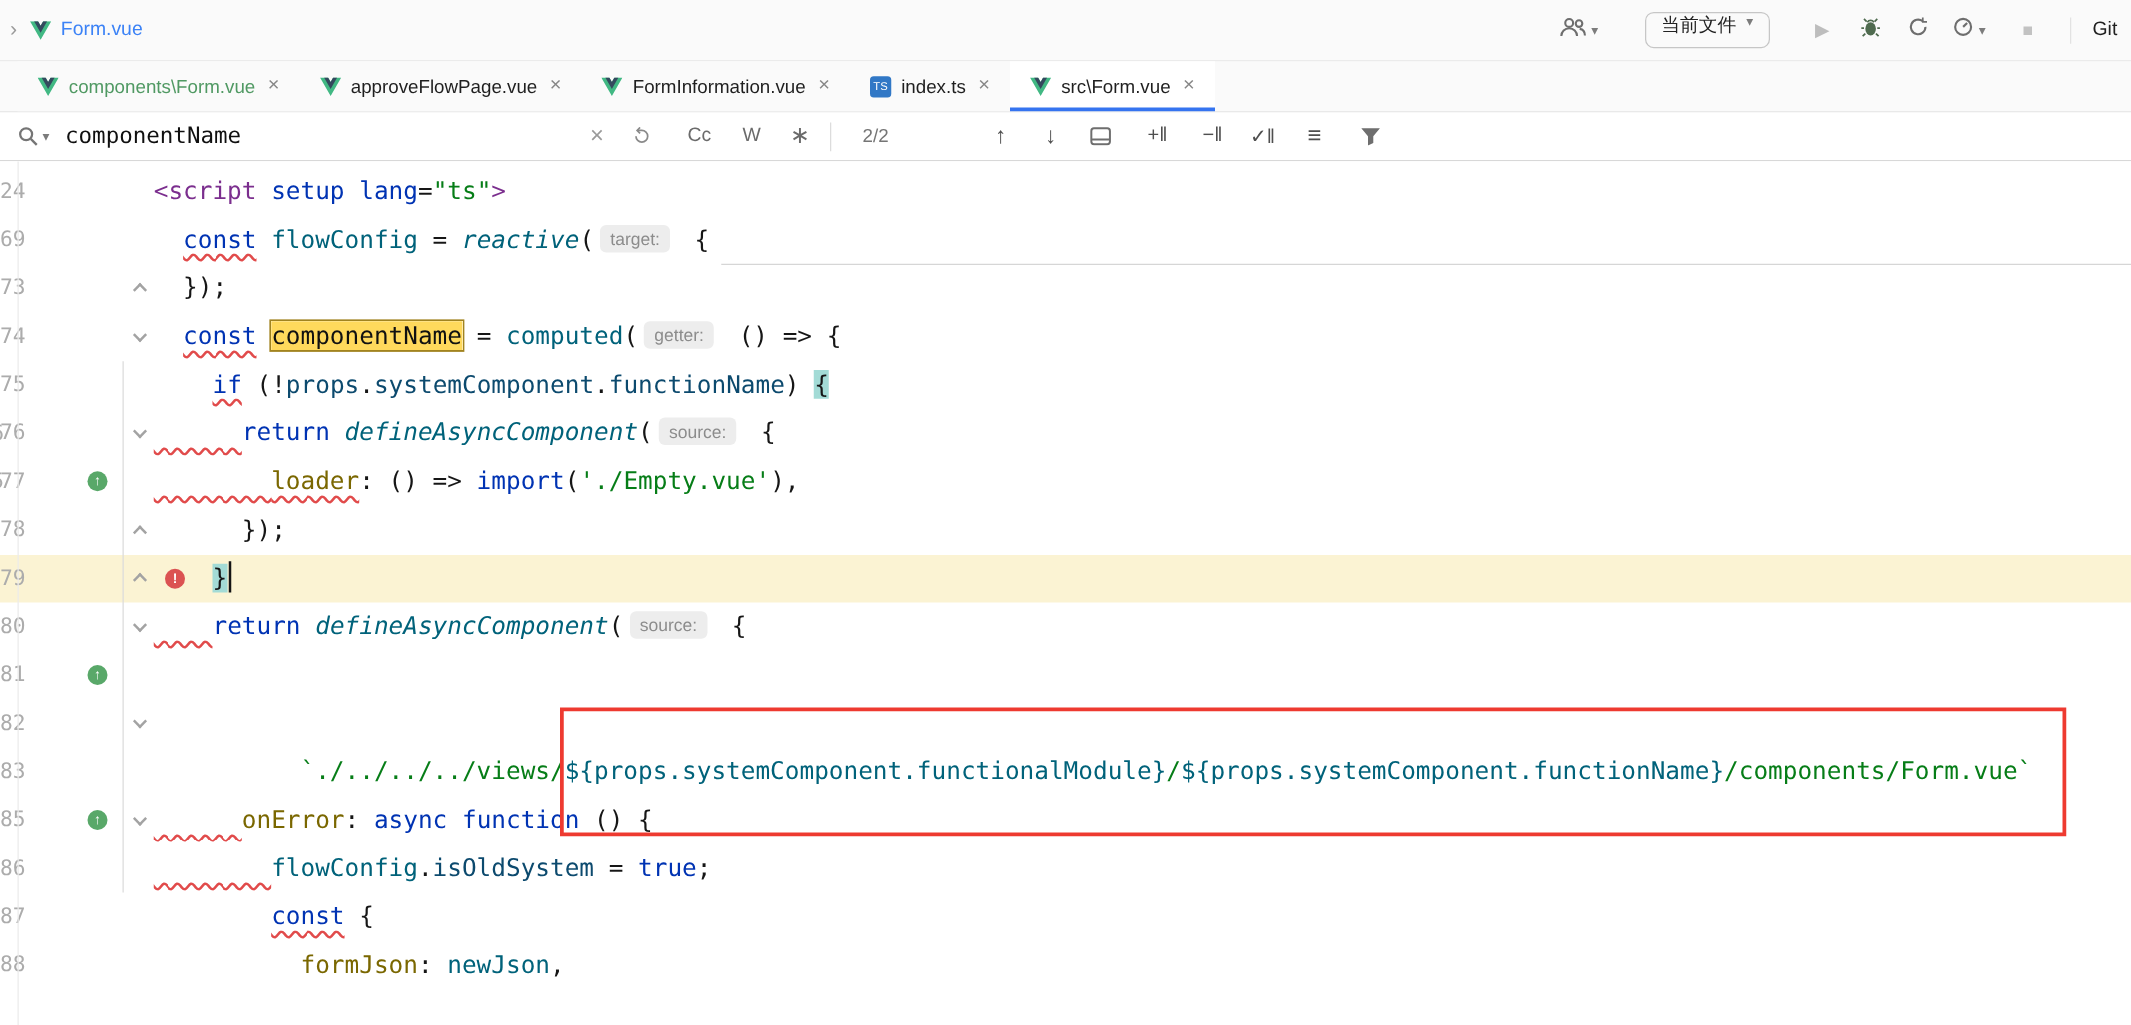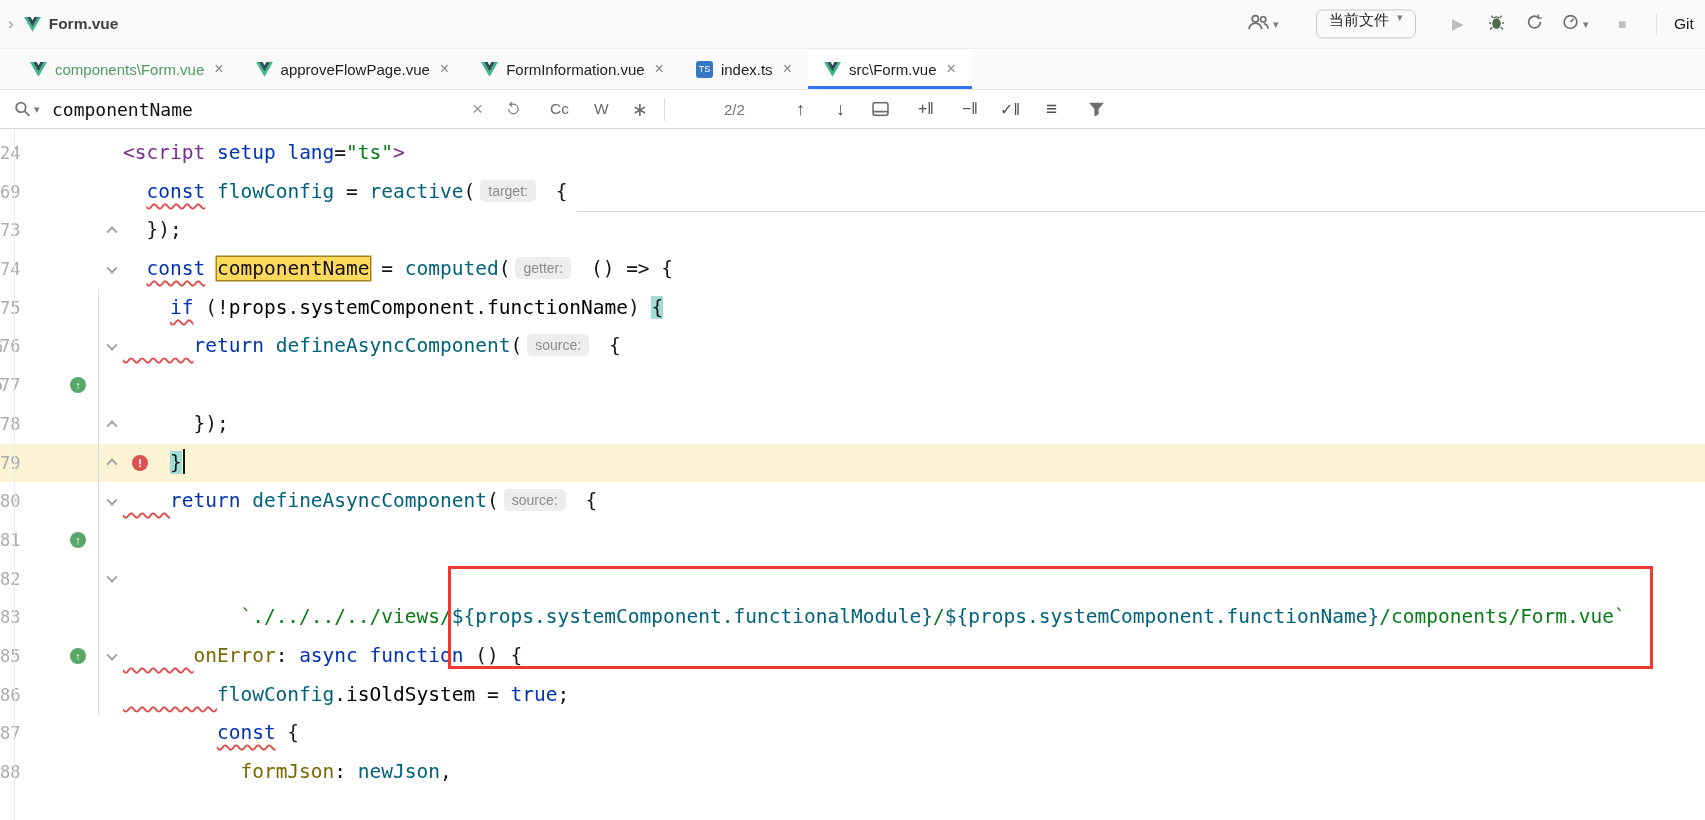--- a/index.html
+++ b/index.html
@@ -4,21 +4,21 @@
 <style>
   *{margin:0;padding:0;box-sizing:border-box}
   html,body{width:1705px;height:820px;overflow:hidden;background:#fff;
     font-family:"Liberation Sans","DejaVu Sans",sans-serif;color:#1c1c1c}
 
   
   .titlebar{position:relative;height:49px;background:#FAFAFA;border-bottom:1px solid #EBEBEB;
     display:flex;align-items:center;padding-left:8px;overflow:hidden}
   .tb-chevron{color:#9A9A9A;font-size:17px;margin-right:10px}
   .tb-file-ic{display:inline-flex;margin-right:8px}
-  .tb-title{font-weight:bold;font-size:15.5px;color:#404040}
+  .tb-title{font-weight:normal;font-size:15.5px;color:#3b82f6}
   .tb-abs{position:absolute;top:50%;transform:translateY(-50%);display:inline-flex;align-items:center;gap:4px}
   .tb-caret{font-size:11px;color:#7c7c7c}
   .runconfig{position:absolute;left:1316px;top:50%;transform:translateY(-50%);height:29px;
     border:1px solid #C6C6C6;border-radius:7px;background:#FAFAFA;display:flex;align-items:flex-start;
     gap:8px;padding:0 12px;font-size:15px;color:#222;cursor:default}
   .tb-play{left:1452px;color:#BDBDBD;font-size:15px}
   .tb-stop{left:1618px;color:#C2C2C2;font-size:14px}
   .tb-sep{position:absolute;left:1656px;top:14px;width:1px;height:21px;background:#E2E2E2}
   .git-label{position:absolute;left:1674px;top:50%;transform:translateY(-50%);font-size:15.5px;color:#202020}
 
@@ -64,22 +64,22 @@
   .fold-chev.up{transform:rotate(-135deg) translate(-1px,-1px)}
   .err-ic{position:absolute;left:132px;top:50%;transform:translateY(-50%);width:16px;height:16px;
     border-radius:50%;background:#DB5252;color:#fff;font-weight:bold;font-size:11px;line-height:16px;
     text-align:center;font-family:"Liberation Sans",sans-serif;z-index:3}
 
   
   .c-d{color:#161616}
   .c-k{color:#0033B3}
   .c-s{color:#067D17}
   .c-f{color:#00627A}
-  .c-i{}
-  .c-p{color:#000000}
+  .c-i{font-style:italic}
+  .c-p{color:#0c4a6e}
   .c-o{color:#7A6700}
   .c-t{color:#7B2E8E}
   .c-sq{text-decoration-line:underline;text-decoration-style:wavy;text-decoration-color:#E14B4B;
     text-decoration-thickness:1.5px;text-underline-offset:5px}
   .c-hit{background:#FFD95C;box-shadow:0 0 0 1.5px #A1831F;color:#111}
   .c-b{background:#A3DBD6}
   .c-pill{display:inline-block;font-family:"Liberation Sans",sans-serif;font-size:14px;color:#8C8C8C;
     background:#EDEDED;border-radius:5px;line-height:20px;padding:1px 8px;margin:0 8px 0 5px;
     vertical-align:2px;text-decoration:none}
   .c-caret{display:inline-block;width:2px;height:25px;background:#151515;vertical-align:-5px;margin-left:1px}
@@ -224,21 +224,21 @@
   <span class="sb" style="left:505px">
     <svg width="16" height="15" viewBox="0 0 16 16" fill="none" stroke="#8A8A8A" stroke-width="1.5">
         <path d="M3.5 8a5 5 0 105-5H4.5"></path>
         <path d="M7 0.5L4.5 3 7 5.5"></path>
       </svg>
   </span>
   <span class="sb sb-toggle" style="left:550px">Cc</span>
   <span class="sb sb-toggle" style="left:594px">W</span>
   <span class="sb sb-toggle" style="left:632px;font-size:19px">∗</span>
   <span class="sb-divider" style="left:664px"></span>
-  <span class="sb sb-count" style="left:724px">2/2</span>
+  <span class="sb sb-count" style="left:690px">2/2</span>
   <span class="sb sb-arrow" style="left:796px">↑</span>
   <span class="sb sb-arrow" style="left:836px">↓</span>
   <span class="sb" style="left:872px">
     <svg width="17" height="15" viewBox="0 0 16 14" fill="none" stroke="#6E6E6E" stroke-width="1.5">
         <rect x="1" y="1" width="14" height="12" rx="2"></rect>
         <path d="M1 9.5h14"></path>
       </svg>
   </span>
   <span class="sb sb-glyph" style="left:918px">+‖</span>
   <span class="sb sb-glyph" style="left:962px">−‖</span>
@@ -257,21 +257,21 @@
       <span class="sliver-digit" style="top: 237.2px; font-family: &quot;DejaVu Sans Mono&quot;, &quot;Liberation Mono&quot;, monospace;">5</span>
     </div>
   <div class="fold-guide"></div>
   <div class="lines">
       <div class="code-row"><span class="lnum">24</span><span class="code-text"><span class="c-t">&lt;script</span><span class="c-d"> </span><span class="c-k">setup</span><span class="c-d"> </span><span class="c-k">lang</span><span class="c-d">=</span><span class="c-s">"ts"</span><span class="c-t">&gt;</span></span></div>
       <div class="code-row"><span class="lnum">69</span><span class="code-text"><span class="c-d">  </span><span class="c-k c-sq">const</span><span class="c-d"> </span><span class="c-f">flowConfig</span><span class="c-d"> = </span><span class="c-f c-i">reactive</span><span class="c-d">(</span><span class="c-pill">target:</span><span class="c-d"> {</span></span></div>
       <div class="code-row"><span class="lnum">73</span><span class="fold-slot"><span class="fold-chev up"></span></span><span class="code-text"><span class="c-d">  });</span></span></div>
       <div class="code-row"><span class="lnum">74</span><span class="fold-slot"><span class="fold-chev down"></span></span><span class="code-text"><span class="c-d">  </span><span class="c-k c-sq">const</span><span class="c-d"> </span><span class="c-hit">componentName</span><span class="c-d"> = </span><span class="c-f">computed</span><span class="c-d">(</span><span class="c-pill">getter:</span><span class="c-d"> () =&gt; {</span></span></div>
       <div class="code-row"><span class="lnum">75</span><span class="code-text"><span class="c-d">    </span><span class="c-k c-sq">if</span><span class="c-d"> (!</span><span class="c-p">props</span><span class="c-d">.</span><span class="c-p">systemComponent</span><span class="c-d">.</span><span class="c-p">functionName</span><span class="c-d">) </span><span class="c-b">{</span></span></div>
       <div class="code-row"><span class="lnum">76</span><span class="fold-slot"><span class="fold-chev down"></span></span><span class="code-text"><span class="c-d c-sq">      </span><span class="c-k">return</span><span class="c-d"> </span><span class="c-f c-i">defineAsyncComponent</span><span class="c-d">(</span><span class="c-pill">source:</span><span class="c-d"> {</span></span></div>
-      <div class="code-row"><span class="lnum">77</span><span class="green-ic">↑</span></div>
+      <div class="code-row"><span class="lnum">77</span><span class="green-ic">↑</span><span class="code-text"><span class="c-d c-sq">        </span><span class="c-o c-sq">loader</span><span class="c-d">: () =&gt; </span><span class="c-k">import</span><span class="c-d">(</span><span class="c-s">'./Empty.vue'</span><span class="c-d">),</span></span></div>
       <div class="code-row"><span class="lnum">78</span><span class="fold-slot"><span class="fold-chev up"></span></span><span class="code-text"><span class="c-d">      });</span></span></div>
       <div class="code-row current"><span class="lnum">79</span><span class="fold-slot"><span class="fold-chev up"></span></span><span class="err-ic">!</span><span class="code-text"><span class="c-d">    </span><span class="c-b">}</span><span class="c-caret"></span></span></div>
       <div class="code-row"><span class="lnum">80</span><span class="fold-slot"><span class="fold-chev down"></span></span><span class="code-text"><span class="c-d c-sq">    </span><span class="c-k">return</span><span class="c-d"> </span><span class="c-f c-i">defineAsyncComponent</span><span class="c-d">(</span><span class="c-pill">source:</span><span class="c-d"> {</span></span></div>
       <div class="code-row"><span class="lnum">81</span><span class="green-ic">↑</span></div>
       <div class="code-row"><span class="lnum">82</span><span class="fold-slot"><span class="fold-chev down"></span></span></div>
       <div class="code-row"><span class="lnum">83</span><span class="code-text"><span class="c-d">          </span><span class="c-s">`./../../../views/</span><span class="c-f">${</span><span class="c-f">props.systemComponent.functionalModule</span><span class="c-f">}</span><span class="c-s">/</span><span class="c-f">${</span><span class="c-f">props.systemComponent.functionName</span><span class="c-f">}</span><span class="c-s">/components/Form.vue`</span></span></div>
       <div class="code-row"><span class="lnum">85</span><span class="green-ic">↑</span><span class="fold-slot"><span class="fold-chev down"></span></span><span class="code-text"><span class="c-d c-sq">      </span><span class="c-o">onError</span><span class="c-d">: </span><span class="c-k">async</span><span class="c-d"> </span><span class="c-k">function</span><span class="c-d"> () {</span></span></div>
       <div class="code-row"><span class="lnum">86</span><span class="code-text"><span class="c-d c-sq">        </span><span class="c-f">flowConfig</span><span class="c-d">.</span><span class="c-p">isOldSystem</span><span class="c-d"> = </span><span class="c-k">true</span><span class="c-d">;</span></span></div>
       <div class="code-row"><span class="lnum">87</span><span class="code-text"><span class="c-d">        </span><span class="c-k c-sq">const</span><span class="c-d"> {</span></span></div>
       <div class="code-row"><span class="lnum">88</span><span class="code-text"><span class="c-d">          </span><span class="c-o">formJson</span><span class="c-d">: </span><span class="c-f">newJson</span><span class="c-d">,</span></span></div>

